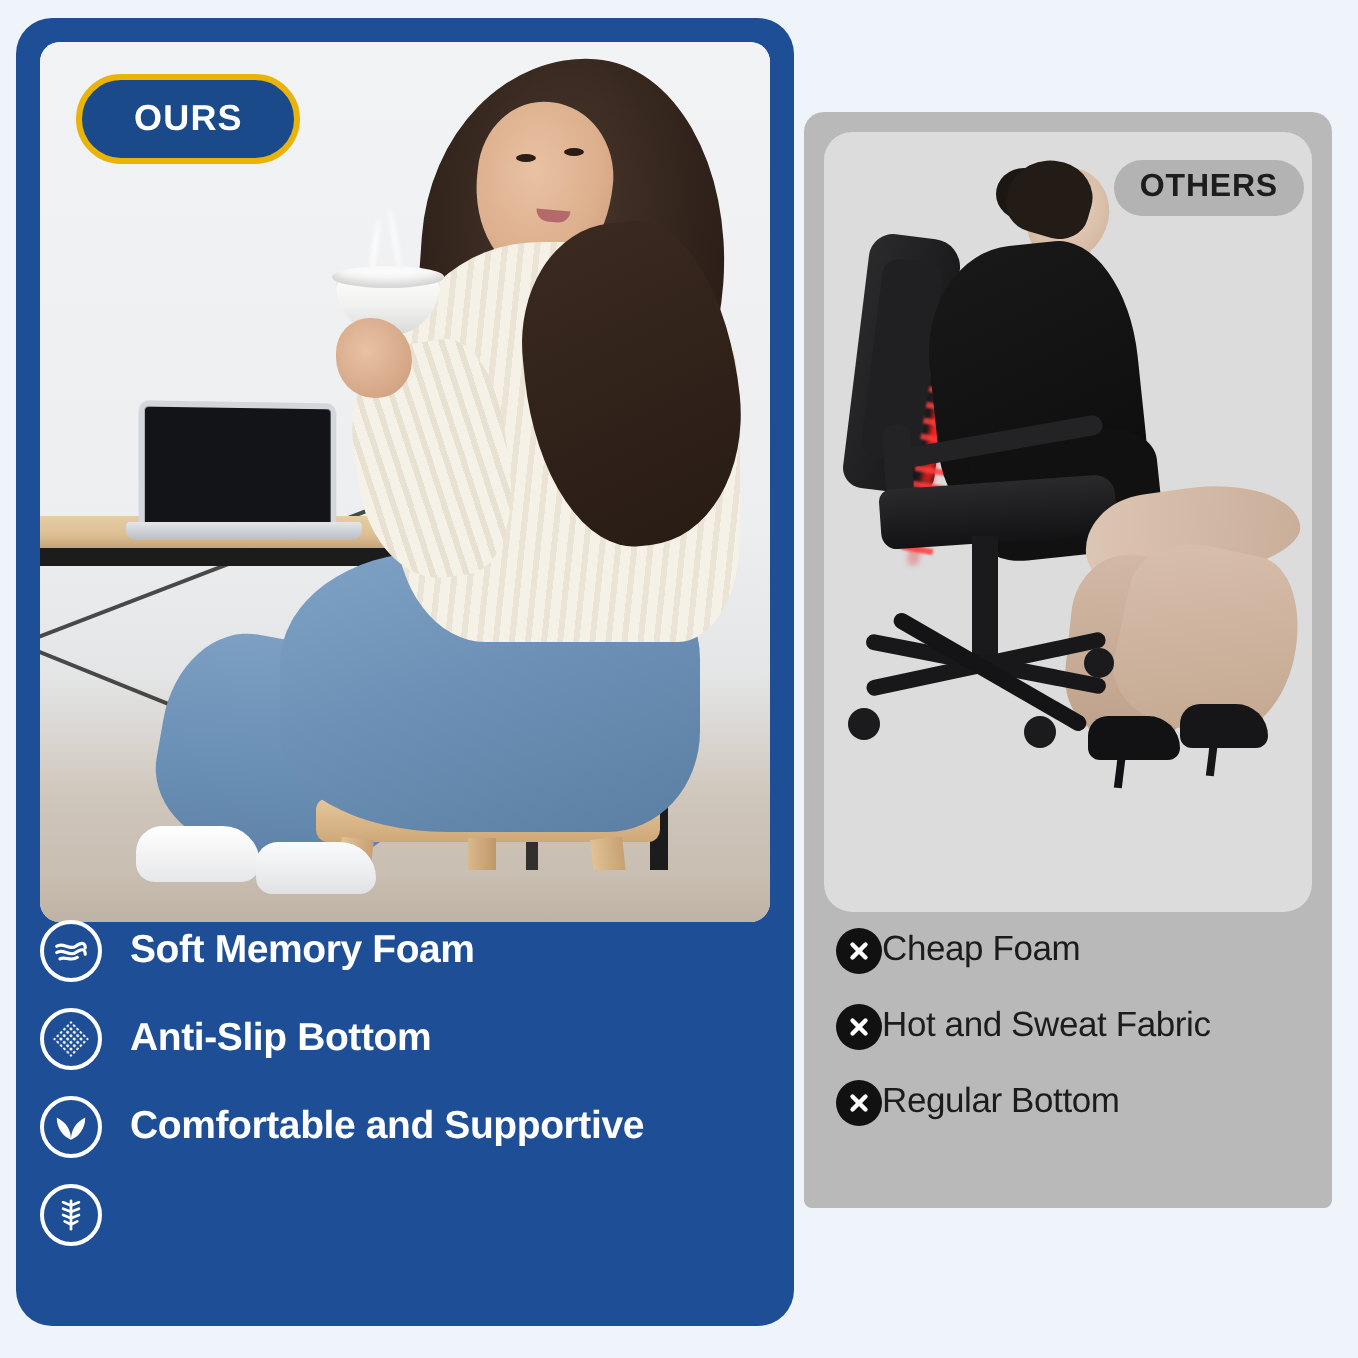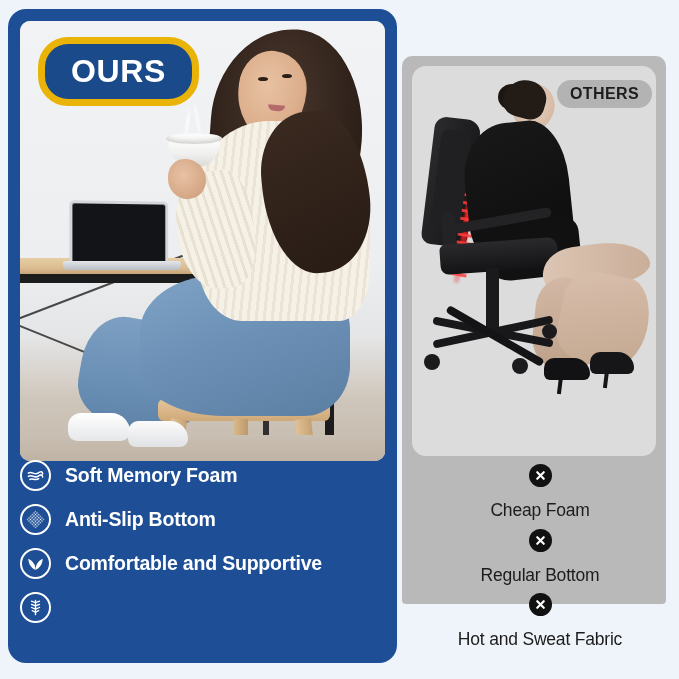--- a/index.html
+++ b/index.html
@@ -108,22 +108,22 @@
     background: linear-gradient(90deg,#e0c296,#c7a071); transform: rotate(-6deg); }
   .stool-l3 { position:absolute; left:214px; top:398px; width:14px; height:50px;
     background: linear-gradient(90deg,#d8b98c,#bf9769); }
   .floor { position:absolute; left:0; top:414px; width:100%; height:40px;
     background: linear-gradient(180deg,#c9bfb2,#b8ac9c); }
 
   .badge-ours {
     position:absolute; left:30px; top:28px;
     background:#1a4a8a; color:#ffffff;
     padding:9px 26px; border-radius:30px;
-    font-size:32px; font-weight:bold; letter-spacing:.6px;
-    border:7px solid #eab308;
+    font-size:18px; font-weight:bold; letter-spacing:.6px;
+    border:3px solid #eab308;
     z-index: 5;
   }
 
   .ours-features {
     position:absolute; left:12px; top:444px; width:370px;
   }
   .feat-row { display:flex; align-items:center; gap:14px; height:44px; }
   .feat-ico {
     width:31px; height:31px; flex:none;
     border:2px solid #ffffff; border-radius:50%;
@@ -207,21 +207,21 @@
   .heel-sp2 { position:absolute; left:192px; top:304px; width:4px; height:18px;
     background:#161618; transform: rotate(7deg); }
   .pain { position:absolute; left:52px; top:92px; width:6px; height:126px;
     background: linear-gradient(180deg, rgba(230,30,30,.15), #ff2020 45%, rgba(230,30,30,.25));
     border-radius:4px; transform: rotate(10deg); filter: blur(1.2px); }
   .pain-dots { position:absolute; left:48px; top:96px; width:16px; height:118px;
     background: repeating-linear-gradient(180deg, rgba(255,60,60,.85) 0 3px, transparent 3px 8px);
     transform: rotate(10deg); filter: blur(.4px); }
 
   .others-features { position:absolute; left:16px; top:404px; width:244px; }
-  .ofeat-row { display:flex; align-items:center; gap:13px; min-height:38px; padding:4px 0;flex-direction:column; }
+  .ofeat-row { display:flex; min-height:38px; padding:4px 0; }
   .x-ico { width:23px; height:23px; flex:none; background:#111; border-radius:50%;
     display:flex; align-items:center; justify-content:center; color:#fff;
     font-size:15px; font-weight:bold; line-height:1; }
   .ofeat-txt { color:#1c1c1c; font-size:17.5px; line-height:1.18; letter-spacing:-.2px; }
 </style>
 </head>
 <body>
 
 <div id="stage">
 
@@ -373,29 +373,29 @@
       </div>
 
 
       <div class="ofeat-row">
         <span class="x-ico">
           <svg width="13" height="13" viewBox="0 0 24 24" stroke="#fff" stroke-width="4" stroke-linecap="round">
             <path d="M6 6 L18 18"></path>
               <path d="M18 6 L6 18"></path>
           </svg>
         </span>
-        <span class="ofeat-txt">Regular Bottom</span>
+        <span class="ofeat-txt">Hot and Sweat Fabric</span>
       </div>
 
       <div class="ofeat-row">
         <span class="x-ico">
           <svg width="13" height="13" viewBox="0 0 24 24" stroke="#fff" stroke-width="4" stroke-linecap="round">
             <path d="M6 6 L18 18"></path>
               <path d="M18 6 L6 18"></path>
           </svg>
         </span>
-        <span class="ofeat-txt">Hot and Sweat Fabric</span>
+        <span class="ofeat-txt">Regular Bottom</span>
       </div>
 
     </div>
   </div>
 
 </div>
 
 </body></html>

